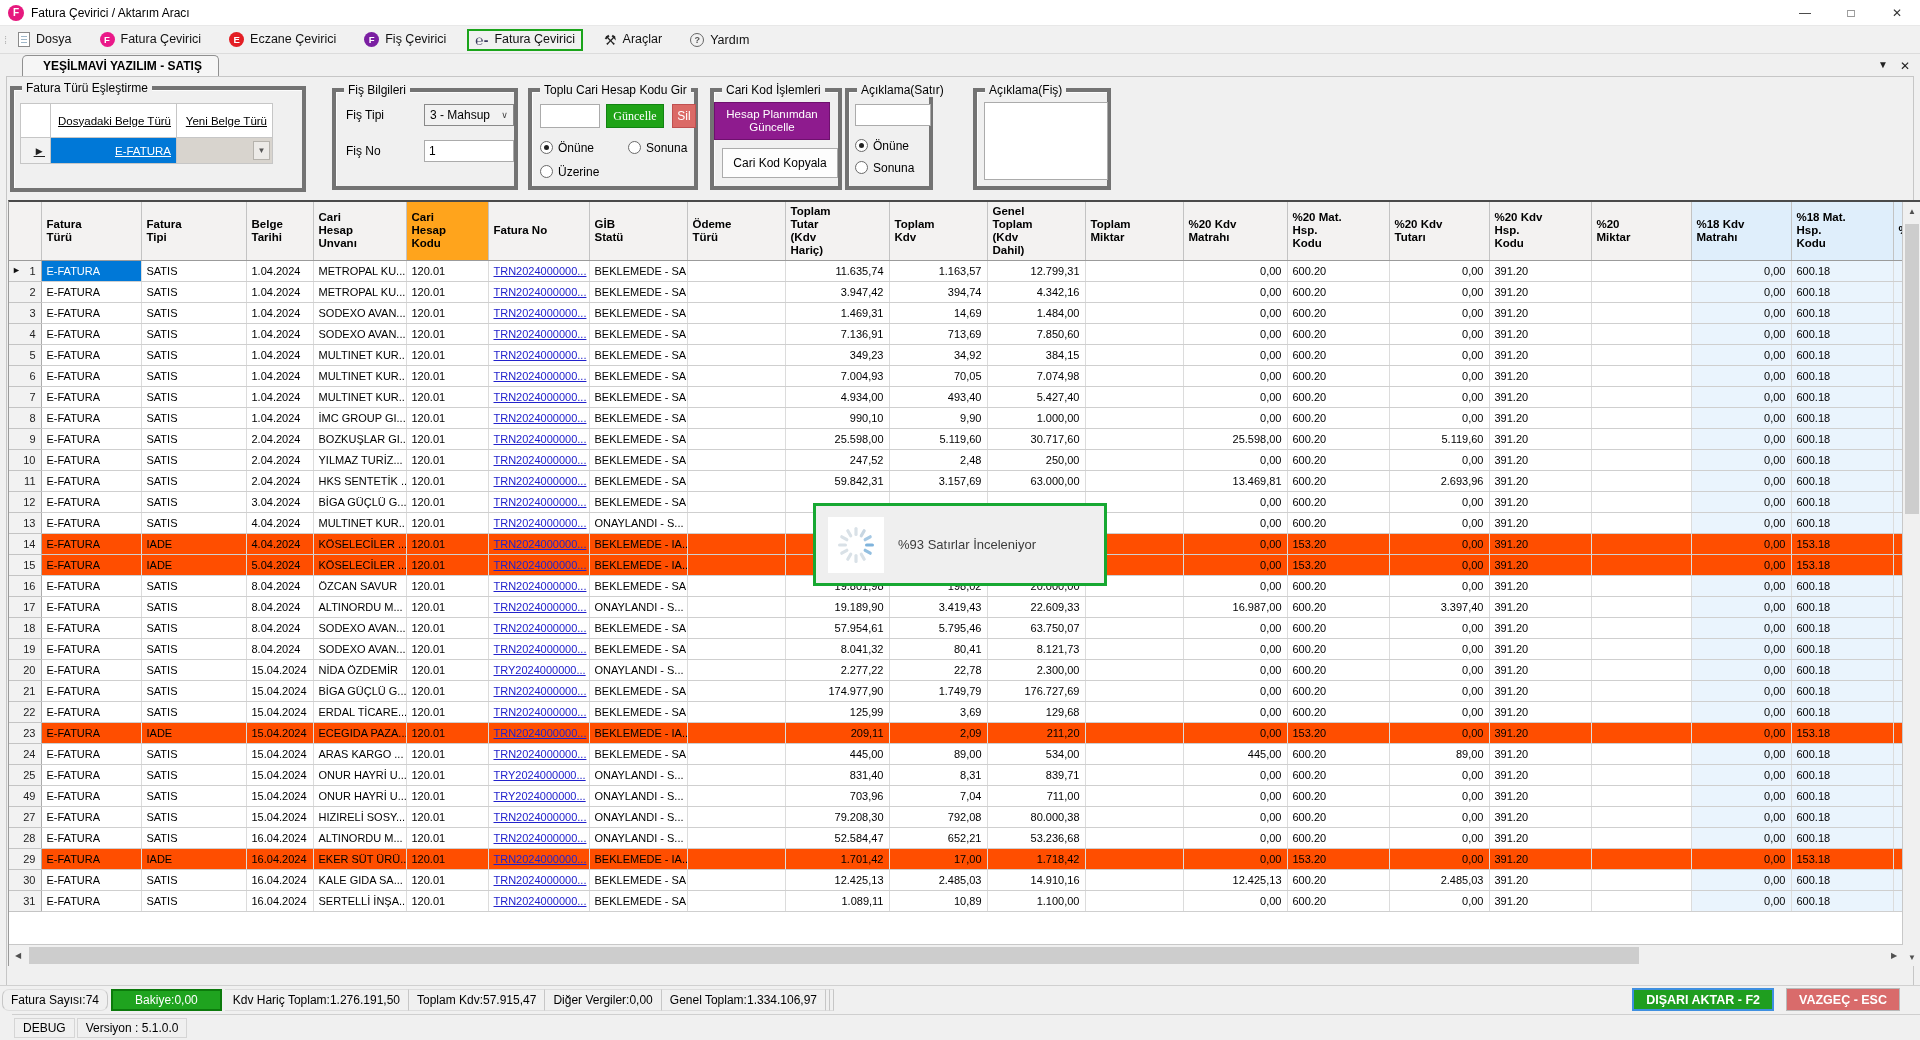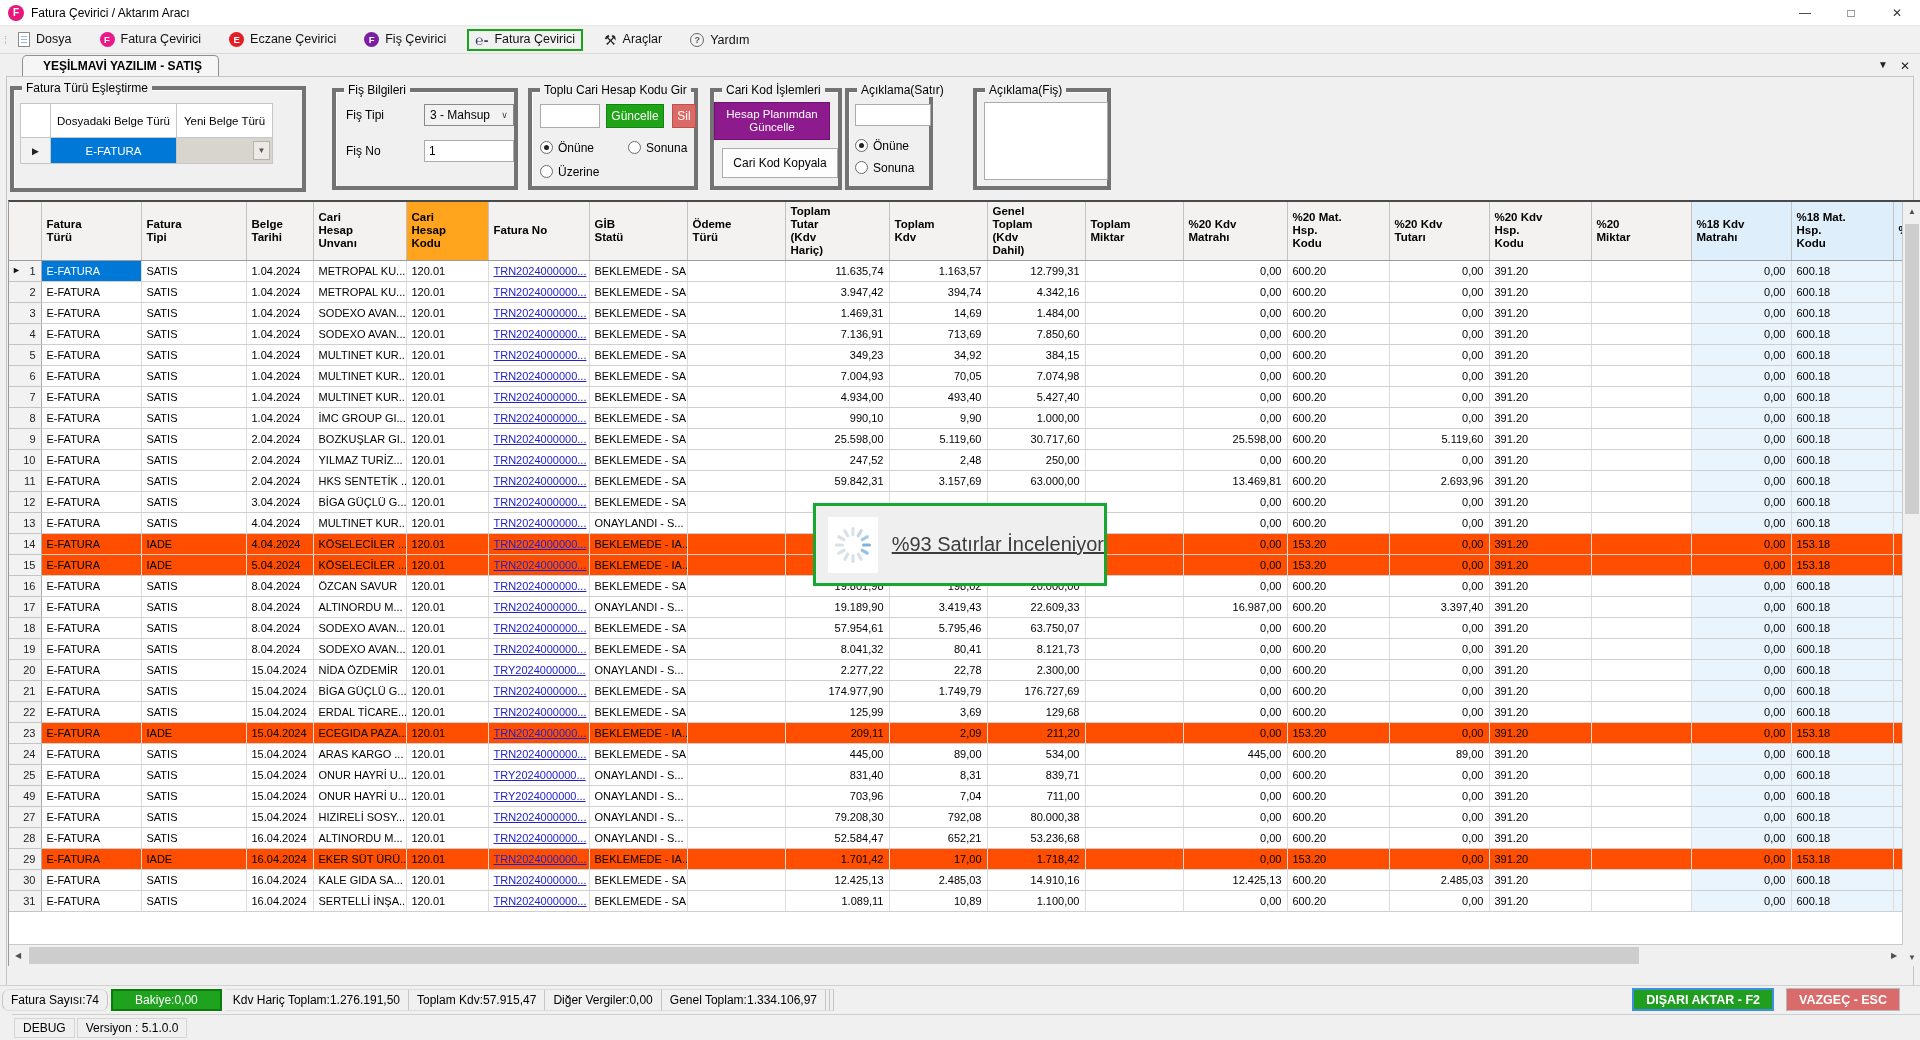--- a/index.html
+++ b/index.html
@@ -65,22 +65,22 @@
   .rlbl { font-size:12px; }
   .btn { display:flex; align-items:center; justify-content:center; font-size:12px; cursor:default; }
   .btn-green { background:#1FA317; color:#fff; border:1px solid #128312; }
   .btn-red { background:#DB6A66; color:#fff; border:1px solid #C05050; }
   .btn-purple { background:#8E1B8E; color:#fff; border:1px solid #6E106E; text-align:center;
     font-size:11.5px; line-height:13px; }
   .btn-white { background:#FDFDFD; color:#000; border:1px solid #ABABAB; }
 
   
   .mapgrid { position:absolute; left:6px; top:13px; border-collapse:collapse; background:#fff; }
-  .mapgrid th, .mapgrid td { border:1px solid #C6C6C6; font-size:11.5px; text-align:center;
-    vertical-align:middle; }
+  .mapgrid th, .mapgrid td { border:1px solid #C6C6C6; font-size:11.5px; text-align:right;
+    vertical-align:middle;text-decoration:underline; }
   .mapgrid th { background:#FFFFFF; font-weight:normal; padding:2px 5px; height:34px; line-height:14px; }
   .mapgrid td { height:26px; padding:0 5px; }
   .mg-sel { background:#F2F2F2; width:30px; text-align:center; font-size:9px; color:#222; }
   .mg-blue { background:#0078D7; color:#fff; }
   .mg-combo { background:#D8D4CE; position:relative; }
   .mg-combo .mgc { position:absolute; right:2px; top:3px; bottom:3px; width:17px; background:#ECEAE7;
     border:1px solid #B5B2AC; color:#555; font-size:8px; display:flex; align-items:center;
     justify-content:center; }
 
   
@@ -113,21 +113,21 @@
   .hscroll { position:absolute; left:0; top:742px; width:1894px; height:22px; background:#F0F0F0;
     border-top:1px solid #C8C8C8; }
   .hscroll .arr { height:21px; }
   .hthumb { position:absolute; top:2px; height:17px; left:20px; width:1610px; background:#CDCDCD; }
 
   
   .overlay { position:absolute; left:813px; top:503px; width:294px; height:83px; background:#EFEFEF;
     border:3px solid #17A832; z-index:9; display:flex; align-items:center; }
   .spinbox { width:56px; height:56px; background:#fff; margin-left:12px; display:flex;
     align-items:center; justify-content:center; }
-  .ovtext { font-size:20px; color:#3C3C3C; margin-left:14px; white-space:nowrap;text-decoration:underline; }
+  .ovtext { font-size:13px; color:#3C3C3C; margin-left:14px; white-space:nowrap; }
 
   
   .statusbar { position:absolute; left:0; top:985px; width:1920px; height:29px; background:#F0F0F0;
     border-top:1px solid #D0D0D0; display:flex; align-items:center; }
   .seg { font-size:12px; padding:2px 8px; border-right:1px solid #C6C6C6; border-top:1px solid #DDD;
     border-bottom:1px solid #DDD; height:22px; display:flex; align-items:center; white-space:nowrap; }
   .seg:first-child { border-left:1px solid #C6C6C6; margin-left:2px;border-radius:7px; }
   .seg.green { background:#1FA31F; color:#fff; border:2px solid #0C7A0C; margin:0 3px; padding:1px 22px; }
   .seg.thin { width:4px; padding:0; }
   .actionbtns { position:absolute; right:20px; top:988px; display:flex; gap:12px; }
@@ -225,21 +225,21 @@
       <span class="ctext">3 - Mahsup</span>
       <span class="carr">∨</span>
     </div>
     <span class="lbl" style="position:absolute; left:10px; top:52px;">Fiş No</span>
     <div class="tbox" style="position:absolute; left:88px; top:48px; width:90px; height:22px;">1</div>
   </div>
 
   <div class="gbox" style="left:528px; top:88px; width:170px; height:102px;">
     <span class="gtitle">Toplu Cari Hesap Kodu Gir</span>
     <div class="tbox" style="position:absolute; left:8px; top:12px; width:60px; height:24px;"></div>
-    <div class="btn btn-green" style="position:absolute; left:74px; top:12px; width:58px; height:24px;">Güncelle</div>
+    <div class="btn btn-green" style="position:absolute; left:74px; top:12px; width:58px; height:24px;font-family:Liberation Serif, serif;">Güncelle</div>
     <div class="btn btn-red" style="position:absolute; left:140px; top:12px; width:24px; height:24px;">Sil</div>
     <div style="position:absolute; left:8px; top:46px;">
       <span class="radio on"></span><span class="rlbl">Önüne</span>
     </div>
     <div style="position:absolute; left:96px; top:46px;">
       <span class="radio"></span><span class="rlbl">Sonuna</span>
     </div>
     <div style="position:absolute; left:8px; top:70px;">
       <span class="radio"></span><span class="rlbl">Üzerine</span>
     </div>

